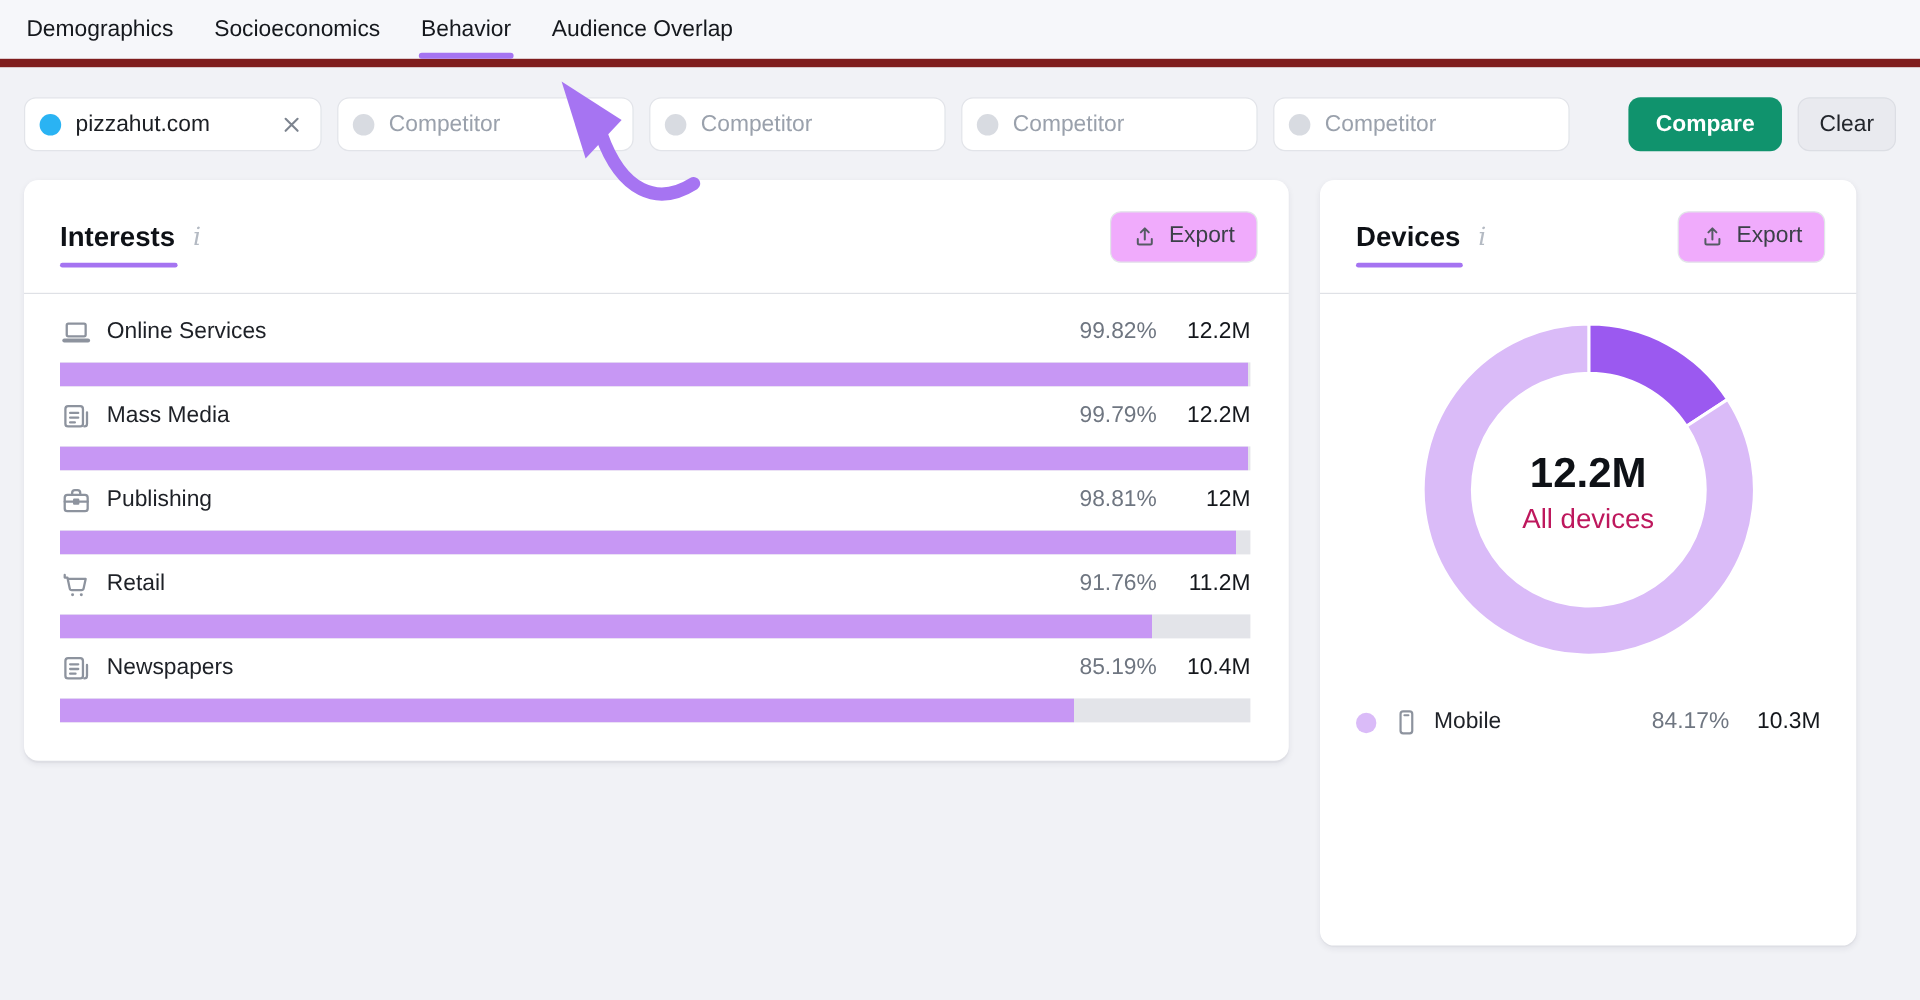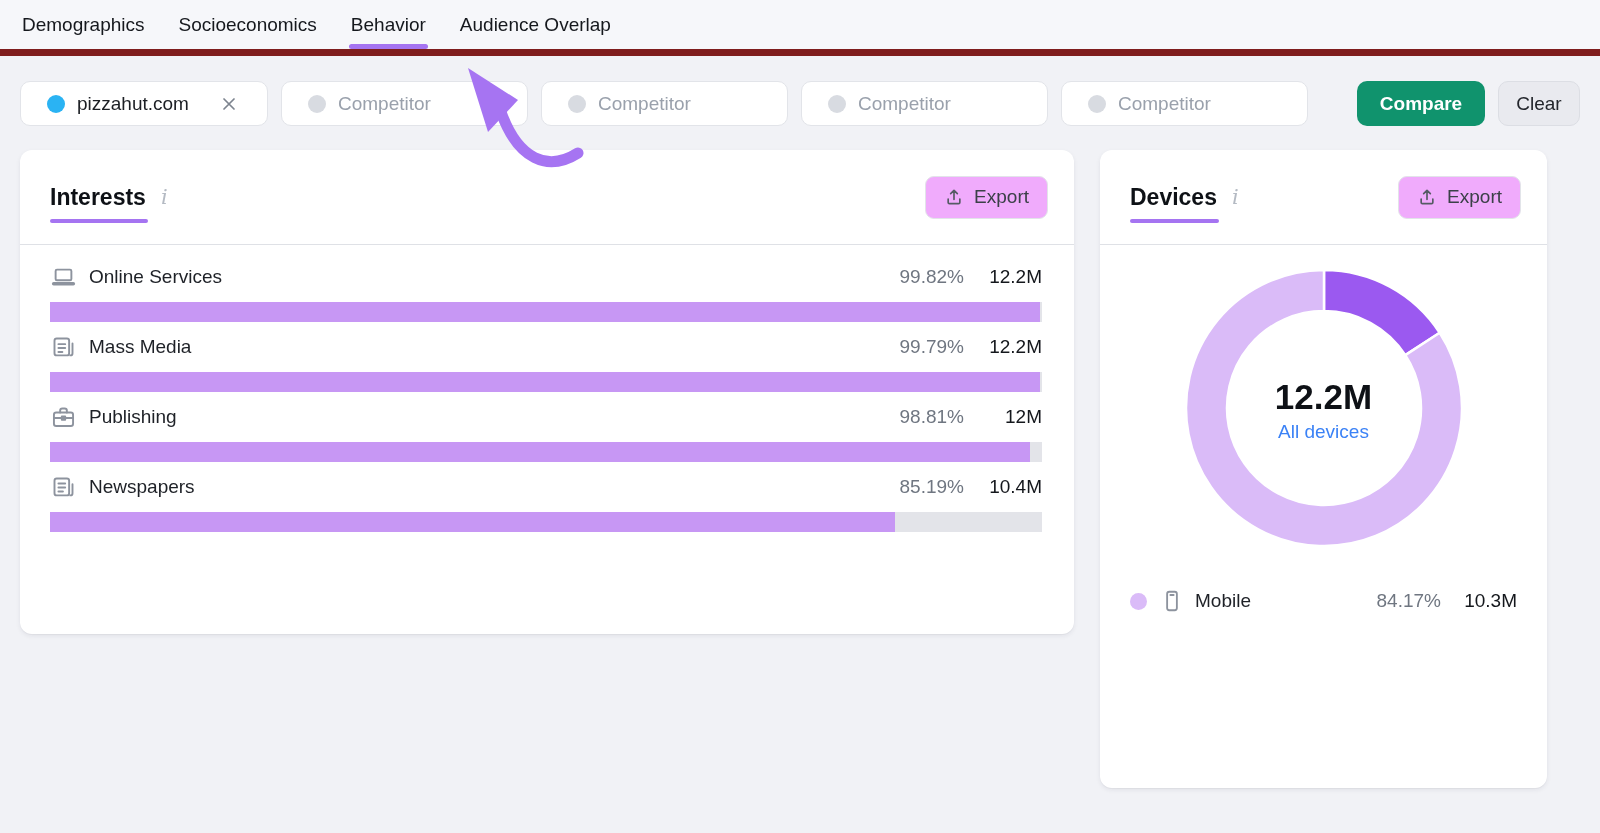--- a/index.html
+++ b/index.html
@@ -20,21 +20,21 @@
     content:""; position:absolute; left:-2px; right:-2px; bottom:4px;
     height:5px; border-radius:3px; background:var(--accent);
   }
   
   .filterbar {
     position:absolute; top:81px; left:20px; right:20px;
     display:flex; align-items:center; gap:13px;
   }
   .chip, .competitor {
     height:45px; background:#fff; border:1px solid #e2e4e9; border-radius:10px;
-    display:flex; align-items:center; padding:0 26px; gap:12px;
+    display:flex; align-items:center; padding:0 12px; gap:12px;
   }
   .chip { width:248px; }
   .competitor { width:247px; position:relative; }
   .dot { width:18px; height:18px; border-radius:50%; flex:none; }
   .chip-label { font-size:19px; color:#1c1f24; flex:1; }
   .chip-x { background:none; border:none; cursor:pointer; display:flex; padding:2px; }
   .competitor input {
     border:none; outline:none; font-size:19px; color:#1c1f24; width:100%;
     font-family:inherit; background:transparent;
   }
@@ -86,21 +86,21 @@
   .irow-val { font-size:19px; color:#14171c; font-weight:500; min-width:78px; text-align:right; }
   .bar-track { height:20px; background:var(--track); overflow:hidden; }
   .bar-fill { height:100%; background:var(--barfill); }
   
   .donut-wrap { position:relative; width:290px; margin:18px auto 0; }
   .donut-center {
     position:absolute; inset:0; display:flex; flex-direction:column;
     align-items:center; justify-content:center; gap:4px; pointer-events:none;
   }
   .donut-value { font-size:35px; font-weight:700; color:#0e1116; }
-  .donut-sub { font-size:19px; color:#3b82f6; }
+  .donut-sub { font-size:23px; color:#be185d; }
   .legend { margin:26px 30px 0; }
   .legend-row { display:flex; align-items:center; height:36px; margin-bottom:14px; }
   .legend-dot { width:17px; height:17px; border-radius:50%; margin-right:12px; flex:none; }
   .legend-icon { display:flex; margin-right:10px; }
   .legend-label { font-size:19px; color:#1e2127; }
   .legend-pct { margin-left:auto; font-size:19px; color:#6f7681; }
   .legend-val { font-size:19px; color:#14171c; font-weight:500; min-width:76px; text-align:right; }
   svg.icon { stroke:#8d939e; fill:none; stroke-width:1.7; stroke-linecap:round; stroke-linejoin:round; }
 </style>
 </head>
@@ -214,20 +214,39 @@
         <span class="irow-nums">
             <span class="irow-pct">98.81%</span>
             <span class="irow-val">12M</span>
           </span>
       </div>
       <div class="bar-track">
           <div class="bar-fill" style="width: 98.81%;"></div>
         </div>
     </div>
 
+    <div class="irow">
+      <div class="irow-head">
+        <span class="irow-icon">
+          <svg class="icon" width="27" height="27" viewBox="0 0 24 24">
+              <path d="M3.5 4.5v2h2l1.7 8a1.6 1.6 0 0 0 1.6 1.3h7.1a1.6 1.6 0 0 0 1.6-1.3L19 7.5H6"></path>
+              <circle cx="9.3" cy="19.3" r="1.1" fill="#8d939e" stroke="none"></circle>
+              <circle cx="15.8" cy="19.3" r="1.1" fill="#8d939e" stroke="none"></circle>
+            </svg>
+        </span>
+        <span class="irow-label">Retail</span>
+        <span class="irow-nums">
+            <span class="irow-pct">91.76%</span>
+            <span class="irow-val">11.2M</span>
+          </span>
+      </div>
+      <div class="bar-track">
+          <div class="bar-fill" style="width: 91.76%;"></div>
+        </div>
+    </div>
 
     <div class="irow">
       <div class="irow-head">
         <span class="irow-icon">
           <svg class="icon" width="27" height="27" viewBox="0 0 24 24">
               <rect x="4" y="4" width="13" height="15" rx="2"></rect>
               <path d="M7.5 8.5h6 M7.5 12h6 M7.5 15.5h4 M20 9v8a2 2 0 0 1-2 2"></path>
             </svg>
         </span>
         <span class="irow-label">Newspapers</span>

